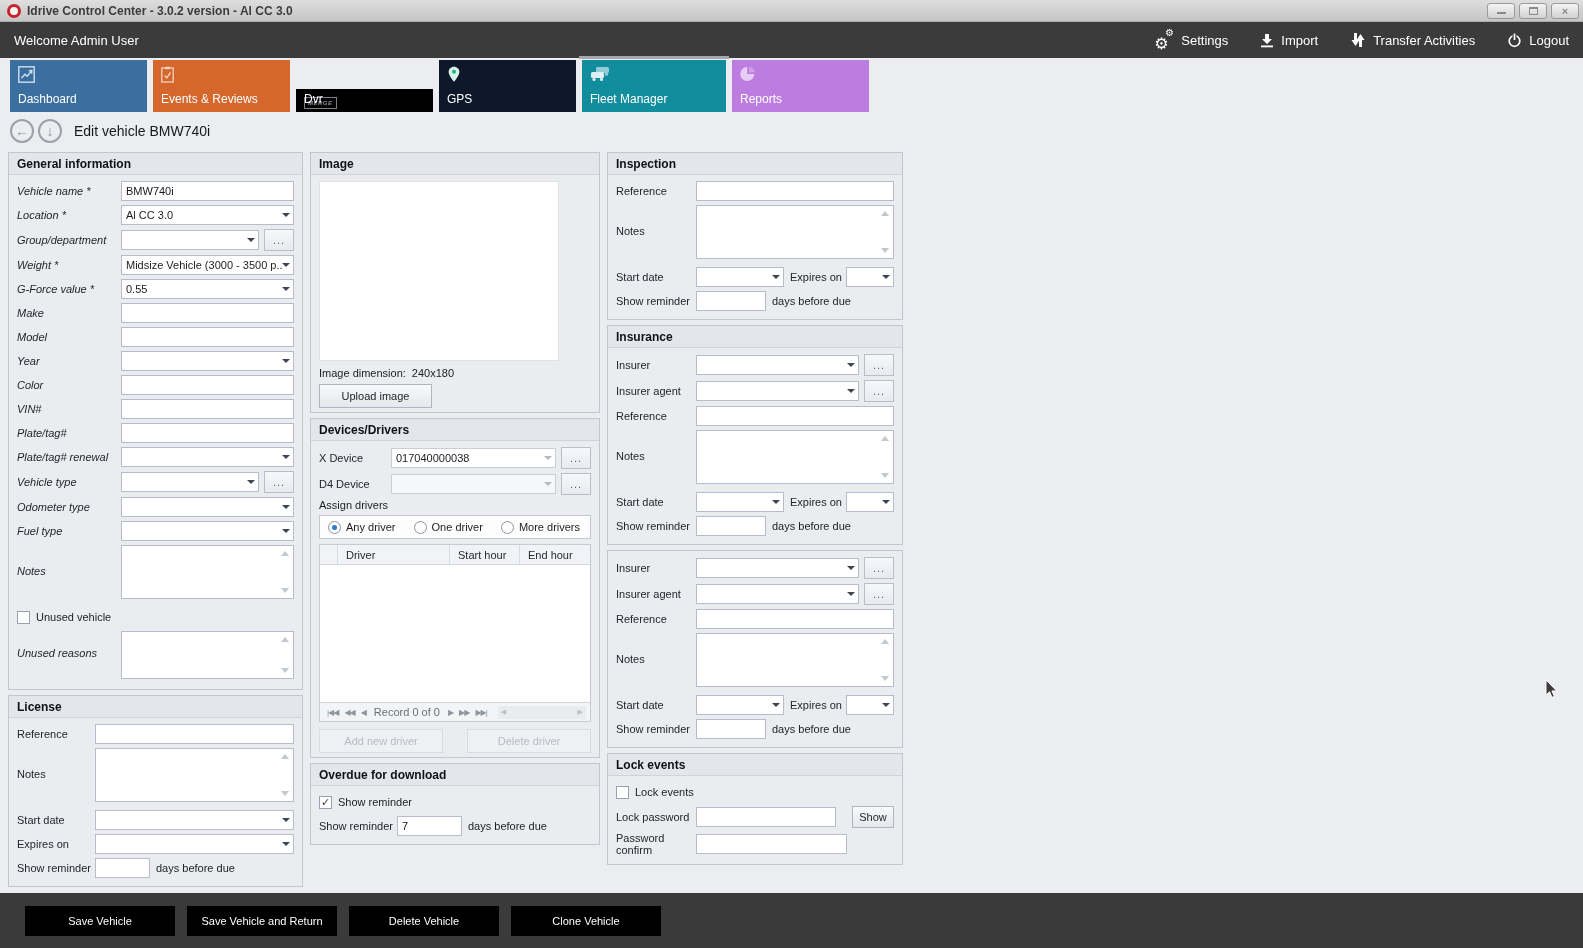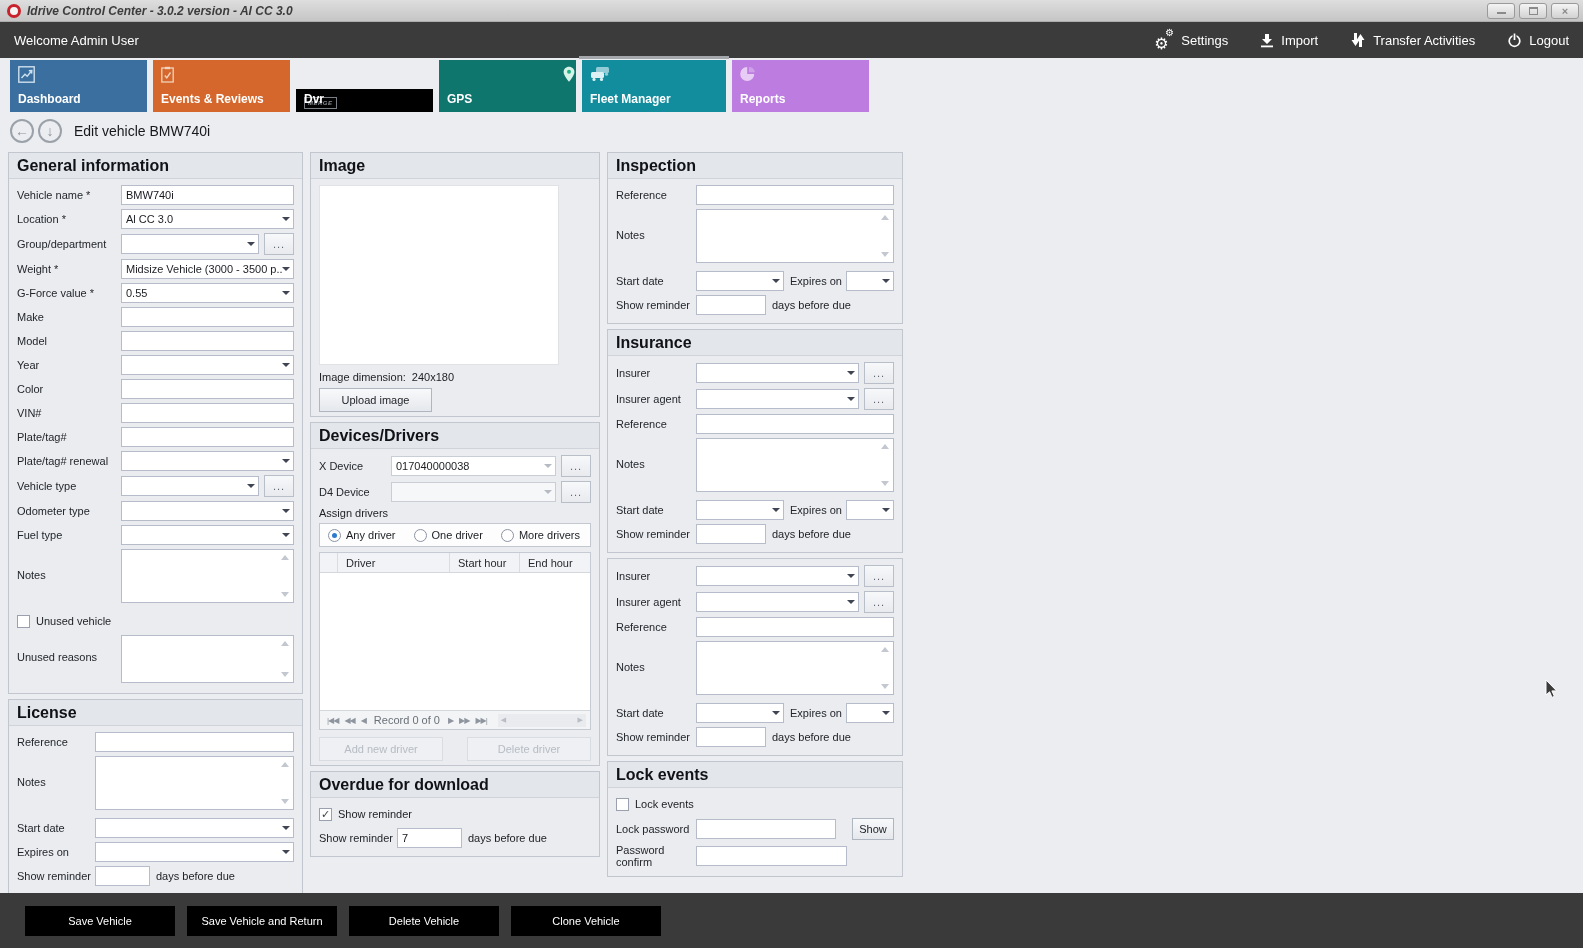--- a/index.html
+++ b/index.html
@@ -8,67 +8,67 @@
     width:1583px; height:948px; overflow:hidden; position:relative;
     font-family:"Liberation Sans","DejaVu Sans",sans-serif; font-size:11px;
     color:#1c1e22; background:#ebedf1;
   }
 
   
   .titlebar { height:22px; background:linear-gradient(#dedede,#c5c5c5);
     border-bottom:1px solid #adadad; display:flex; align-items:center; padding:0 4px; }
   .logo { width:14px; height:14px; border:3px solid #c8232c; border-radius:50%;
     background:#f4f4f4; margin:0 6px 0 3px; flex-shrink:0; }
-  .title-text { font-weight:bold; font-size:12px; color:#3c3c3c; flex:1;font-style:italic; }
+  .title-text { font-weight:bold; font-size:12px; color:#3c3c3c; flex:1; }
   .win-btn { width:28px; height:16px; border:1px solid #9a9a9a; border-radius:3px;
     background:linear-gradient(#f4f4f4,#d2d2d2); margin-left:4px; display:flex;
     align-items:center; justify-content:center; color:#8a8a8a; font-weight:bold; font-size:11px; }
   .min-glyph { width:9px; height:2px; background:#8a8a8a; margin-top:4px; }
   .max-glyph { width:9px; height:8px; border:1px solid #8a8a8a; border-top-width:2px; }
 
   
   .menubar { height:36px; background:#3b3b3b; display:flex; align-items:center;
     color:#fff; padding:0 14px; font-size:13px; }
   .menu-actions { margin-left:auto; display:flex; gap:32px; align-items:center; }
   .menu-item { display:flex; align-items:center; gap:7px; cursor:pointer; }
   .gear-wrap { position:relative; width:20px; height:18px; }
   .gear-big { position:absolute; left:0; bottom:-3px; font-size:16px; line-height:16px; }
   .gear-small { position:absolute; right:0; top:-3px; font-size:10px; line-height:10px; }
 
   
   .tabstrip { display:flex; gap:6px; padding-left:10px; margin-top:2px; height:52px; }
   .tab { width:137px; position:relative; color:#fff; padding:6px 0 0 8px; cursor:pointer; }
   .tab.wide { width:144px; }
-  .tab-label { position:absolute; bottom:6px; left:8px; font-weight:bold; font-size:12px; white-space:nowrap; }
+  .tab-label { position:absolute; bottom:6px; left:8px; font-weight:normal; font-size:12px; white-space:nowrap; }
   .tab.selected::before { content:""; position:absolute; top:-4px; left:-3px; right:-3px;
     height:3px; background:#a4a8ad; }
   .merge-badge { display:inline-block; border:1px solid #7a7f85; color:#8a8f95;
     font-size:6px; font-style:italic; font-weight:bold; letter-spacing:.5px;
     padding:2px 3px; text-transform:uppercase; }
 
   
   .page-header { display:flex; align-items:center; padding:7px 0 7px 10px; height:38px; }
   .circle-btn { width:24px; height:24px; border:2px solid #9ba1a9; border-radius:50%;
     color:#8f959d; display:flex; align-items:center; justify-content:center;
     font-size:14px; margin-right:4px; background:transparent; cursor:pointer; }
   .page-title { font-size:14px; margin-left:8px; color:#16181c; }
 
   
   .content { display:flex; gap:7px; padding:2px 0 0 8px; align-items:flex-start; }
   .col { display:flex; flex-direction:column; gap:5px; }
   .col1 { width:295px; } .col2 { width:290px; } .col3 { width:296px; }
 
   .panel { background:#eaecf0; border:1px solid #c2c6cf; width:100%; }
-  .panel-h { padding:4px 8px 3px 8px; font-weight:bold; font-size:16px; color:#101218;
+  .panel-h { padding:4px 8px 3px 8px; font-weight:bold; font-size:12px; color:#101218;
     background:#e3e6eb; border-bottom:1px solid #d0d4da; }
   .panel-b { padding:6px 8px 4px 8px; }
 
   .row { display:flex; align-items:center; margin-bottom:4px; }
   .lbl { color:#23262b; flex-shrink:0; }
-  .gi-lbl { width:104px; }
+  .gi-lbl { width:104px;font-style:italic; }
   .lic-lbl { width:78px; }
   .dev-lbl { width:72px; }
   .ins-lbl { width:80px; }
 
   .txt { height:20px; border:1px solid #b6bcc9; background:#fff; flex:1; min-width:0;
     font:inherit; padding:8px 4px; color:#15171c; outline:none; }
   .combo { height:20px; border:1px solid #b6bcc9; background:#fff; flex:1; min-width:0;
     display:flex; align-items:center; padding:0 3px 0 4px; cursor:pointer; }
   .combo .ctext { flex:1; white-space:nowrap; overflow:hidden; }
   .carrow { width:0; height:0; border-left:4px solid transparent; border-right:4px solid transparent;
@@ -209,21 +209,21 @@
       <rect x="0.8" y="2" width="11.4" height="14" fill="none" stroke="#f2d3bd" stroke-width="1.3"></rect>
       <rect x="4" y="0.8" width="5" height="2.4" fill="#f2d3bd"></rect>
       <polyline points="3.8,9.5 5.8,11.8 9.5,6.5" fill="none" stroke="#f2d3bd" stroke-width="1.4"></polyline>
     </svg>
     <span class="tab-label">Events &amp; Reviews</span>
   </div>
   <div class="tab" style="background-color: #000000; margin-top: 29px;">
     <span class="merge-badge">MERGE</span>
     <span class="tab-label">Dvr</span>
   </div>
-  <div class="tab" style="background-color: #0f766e; text-align: right;">
+  <div class="tab" style="background-color: #0f172a;">
     <svg width="14" height="17" viewBox="0 0 14 17">
       <path d="M7 0.8 C3.9 0.8 1.6 3.1 1.6 6 C1.6 9.6 7 15.8 7 15.8 C7 15.8 12.4 9.6 12.4 6 C12.4 3.1 10.1 0.8 7 0.8 Z" fill="#d7f2e7"></path>
       <circle cx="7" cy="5.8" r="2" fill="#1fb183"></circle>
     </svg>
     <span class="tab-label">GPS</span>
   </div>
   <div class="tab wide selected" style="background-color: rgb(18, 141, 158);">
     <svg width="22" height="16" viewBox="0 0 22 16">
       <g fill="#bfe2ea" opacity="0.75">
         <rect x="6" y="1" width="13" height="6" rx="1.5"></rect>

